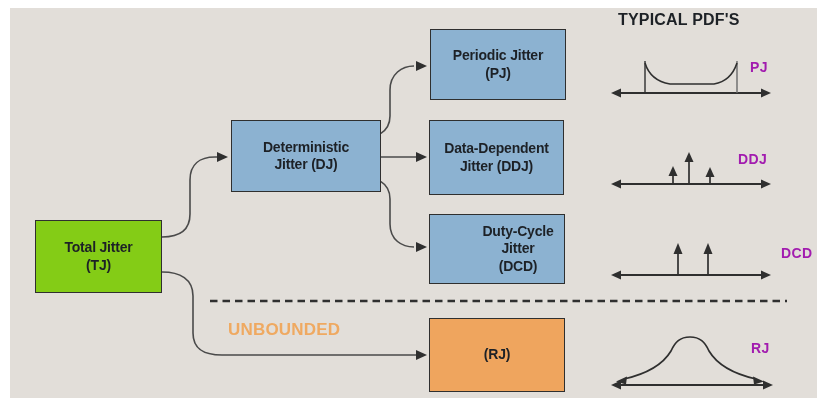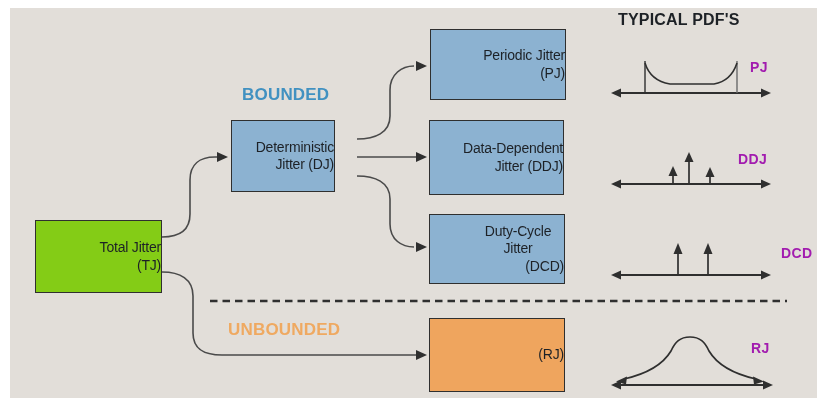--- a/index.html
+++ b/index.html
@@ -6,30 +6,30 @@
   #stage{
     position:relative;width:824px;height:411px;background:#ffffff;overflow:hidden;
     font-family:"Liberation Sans","DejaVu Sans",sans-serif;
   }
   #panel{
     position:absolute;left:10px;top:8px;width:807px;height:390px;
     background:#e2ded9;
   }
   #flow-svg{position:absolute;left:0;top:0;width:824px;height:411px;}
   .node{
-    position:absolute;display:flex;flex-direction:column;align-items:flex-end;justify-content:center;
+    position:absolute;display:flex;flex-direction:column;align-items:center;justify-content:center;
     border:1.5px solid #2f2f2f;box-sizing:border-box;
-    font-size:14px;font-weight:400;color:#1d2126;line-height:1.22;letter-spacing:-0.2px;
+    font-size:14px;font-weight:700;color:#1d2126;line-height:1.22;letter-spacing:-0.2px;
     text-align:center;
   }
   .node-blue{background:#8cb2d1;}
   .node-orange{background:#efa55e;}
   .node-white{background:#84cc16;}
   #node-tj {left:35px; top:220px;width:127px;height:73px;}
-  #node-dj {left:231px;top:120px;width:104px;height:72px;}
+  #node-dj {left:231px;top:120px;width:150px;height:72px;}
   #node-pj {left:430px;top:29px; width:136px;height:71px;}
   #node-ddj{left:429px;top:120px;width:135px;height:75px;}
   #node-dcd{left:429px;top:214px;width:136px;height:70px;padding-left:42px;}
   #node-rj {left:429px;top:318px;width:136px;height:74px;}
   .group-label{position:absolute;font-weight:bold;font-size:17px;letter-spacing:0.2px;}
   #bounded-label{left:242px;top:85px;color:#4191c1;}
   #unbounded-label{left:228px;top:320px;color:#efa961;}
   #pdf-title{position:absolute;left:618px;top:11px;font-weight:bold;font-size:16px;color:#1d2126;letter-spacing:0.2px;}
   .pdf-label{position:absolute;font-size:14px;font-weight:600;color:#a21caf;letter-spacing:0.4px;}
   #pj-label {left:750px;top:59px;}
@@ -120,21 +120,20 @@
     <span>Jitter (DDJ)</span>
   </div>
   <div class="node node-blue" id="node-dcd">
     <span>Duty-Cycle Jitter</span>
     <span>(DCD)</span>
   </div>
   <div class="node node-orange" id="node-rj">
     <span>(RJ)</span>
   </div>
 
-  <div class="group-label" id="bounded-label">BOUNDED</div>
   <div class="group-label" id="unbounded-label">UNBOUNDED</div>
   <div id="pdf-title">TYPICAL PDF'S</div>
 
   <div class="pdf-label" id="pj-label">PJ</div>
   <div class="pdf-label" id="ddj-label">DDJ</div>
   <div class="pdf-label" id="dcd-label">DCD</div>
   <div class="pdf-label" id="rj-label">RJ</div>
 </div>
 
 </body></html>

